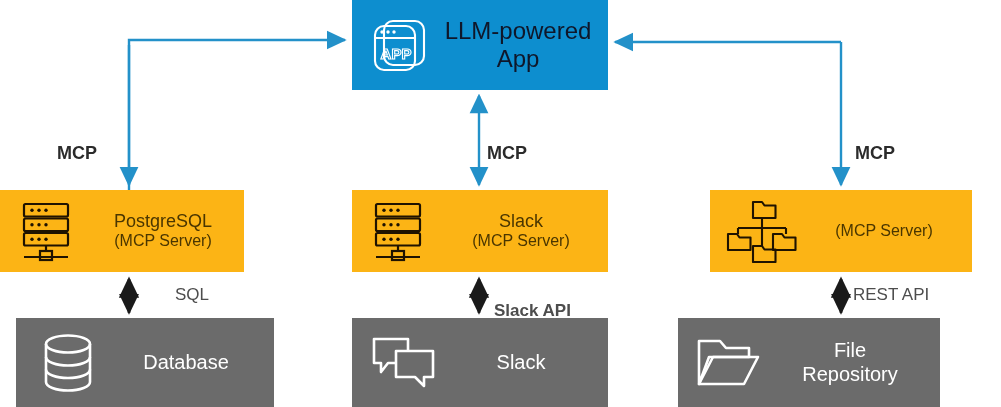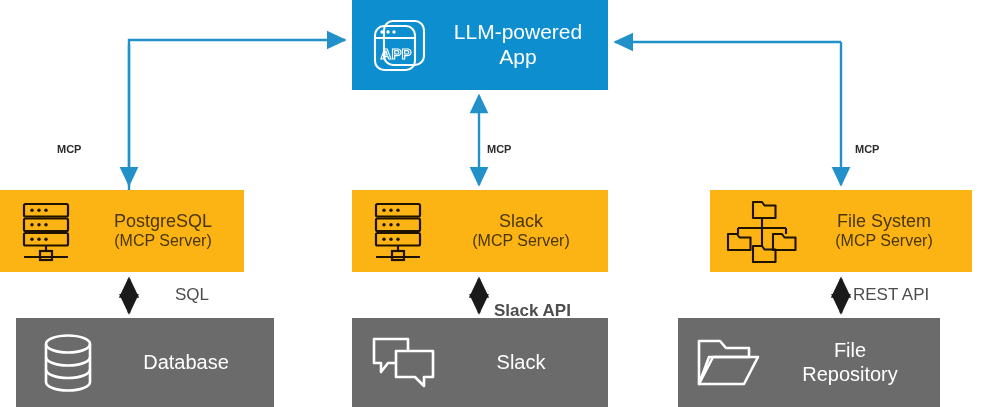--- a/index.html
+++ b/index.html
@@ -42,22 +42,22 @@
     line-height: 1.18;
     white-space: pre-line;
   }
   
   .node-app {
     left: 352px; top: 0px; width: 256px; height: 90px;
     background: #0d8ecf;
   }
   .node-app .icon-wrap { width: 78px; margin-left: 8px; }
   .node-app .label {
-    color: #ffffff;
-    font-size: 21px;
+    color: #0f172a;
+    font-size: 24px;
     padding-right: 10px;
   }
   
   .node-mcp {
     top: 190px; height: 82px;
     background: #fcb415;
   }
   .node-mcp .icon-wrap { width: 84px; }
   .node-mcp .label {
     color: #4a3600;
@@ -85,21 +85,21 @@
   .be-db    { left: 16px;   width: 258px; }
   .be-slack { left: 352px; width: 256px; }
   .be-fs    { left: 678px; width: 262px; }
   
   .edge-label {
     position: absolute;
     color: #3a3a3a;
     white-space: nowrap;
   }
   .edge-label.mcp {
-    font-size: 11px;
+    font-size: 18px;
     font-weight: bold;
     color: #2b2b2b;
   }
   .edge-label.proto {
     font-size: 17px;
     color: #4d4d4d;
   }
   .lbl-mcp-left  { left: 57px;  top: 143px; }
   .lbl-mcp-mid   { left: 487px; top: 143px; }
   .lbl-mcp-right { left: 855px; top: 143px; }
@@ -239,21 +239,20 @@
           <line x1="13" y1="29" x2="13" y2="35"></line>
           <line x1="61" y1="29" x2="61" y2="35"></line>
           <line x1="37" y1="29" x2="37" y2="47"></line>
           <path d="M3,35 h9 l2.5,3.5 h11 V51 H3 Z"></path>
           <path d="M51,35 h9 l2.5,3.5 h11 V51 H51 Z" transform="translate(-3,0)"></path>
           <path d="M28,47 h9 l2.5,3.5 h11 V63 H28 Z"></path>
         </g>
       </svg>
     </span>
     <span class="label">
-      <span>File System</span>
       <span class="sub">(MCP Server)</span>
     </span>
   </div>
 
   <div class="node node-backend be-db">
     <span class="icon-wrap">
       <svg width="60" height="62" viewBox="0 0 60 62">
         <g fill="none" stroke="#ffffff" stroke-width="2.6">
           <ellipse cx="30" cy="12" rx="22" ry="8.5"></ellipse>
           <path d="M8,12 V50 A22,8.5 0 0 0 52,50 V12"></path>

